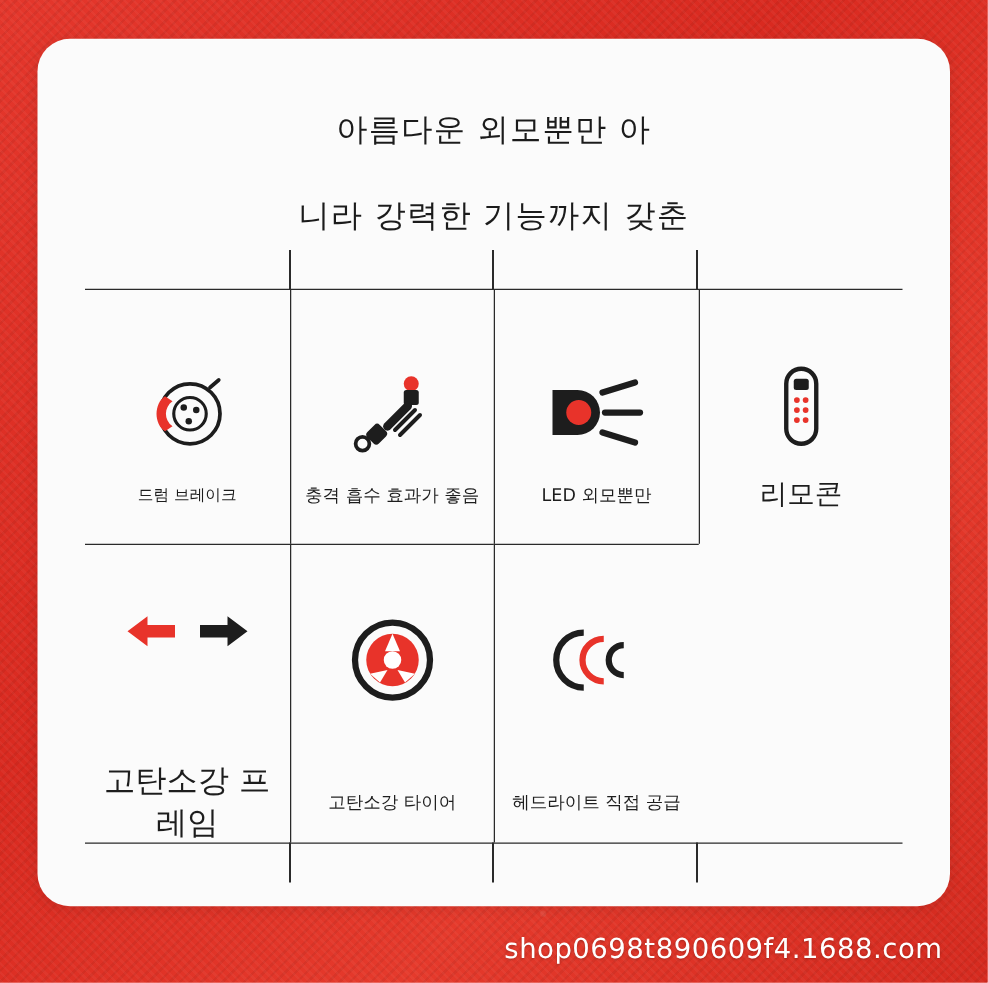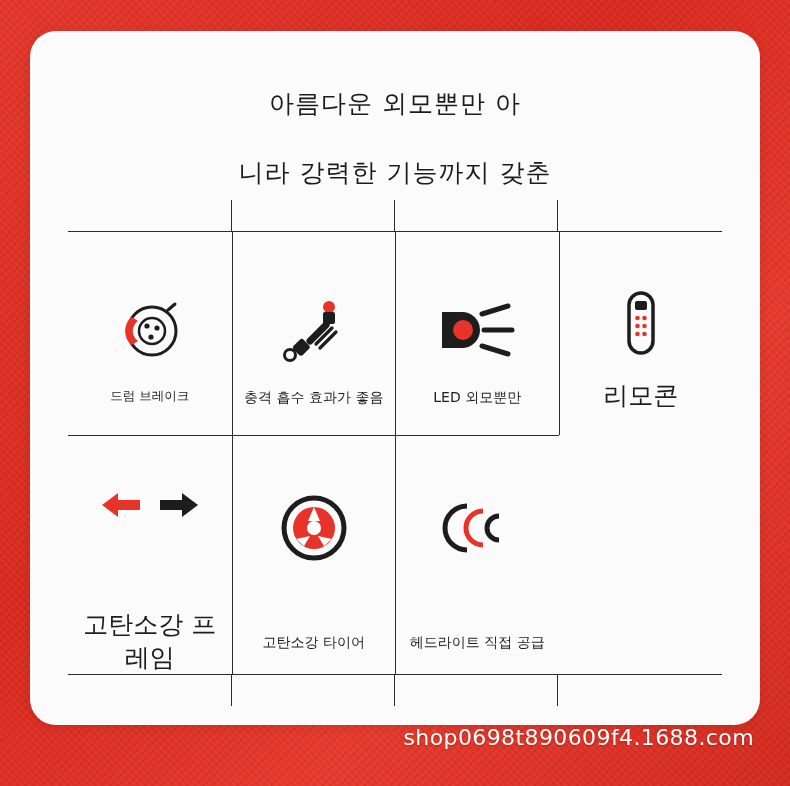--- a/index.html
+++ b/index.html
@@ -114,27 +114,27 @@
   }
   .cap {
     margin-top: 18px;
     color: #1d1d1d;
     text-align: center;
     line-height: 1.3;
     padding: 0 6px;
   }
   .cap.s { font-size: 12.5px; }
   .cap.m { font-size: 14px; margin-top: 19px; }
-  .cap.l { font-size: 25px; }
+  .cap.l { font-size: 22px; }
   .cap.xl { font-size: 25px; }
 
   .watermark {
     position: absolute;
     right: 36px;
-    bottom: 36px;
+    bottom: 14px;
     color: #ffffff;
     font-size: 22px;
     letter-spacing: 0.4px;
     text-shadow: 0 1px 2px rgba(0,0,0,0.25);
   }
 </style>
 </head>
 <body>
 
 <div class="poster">

